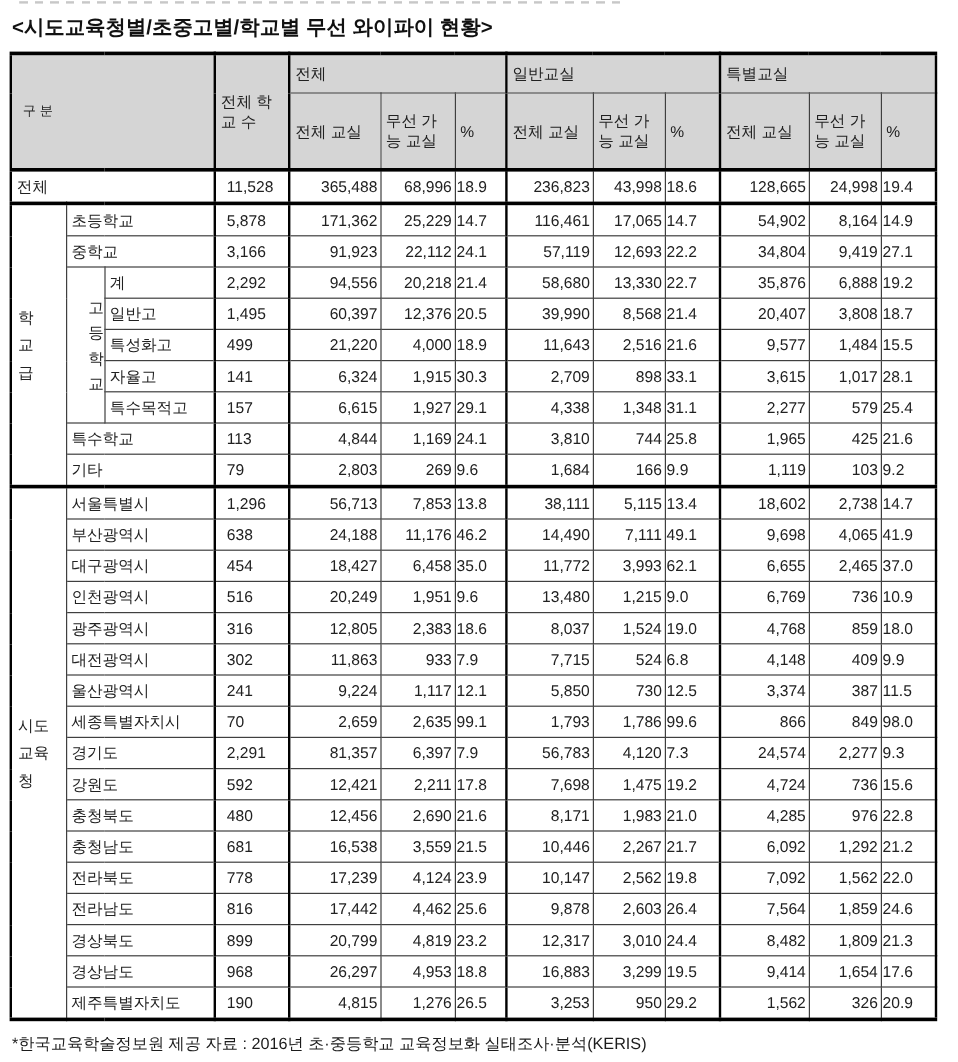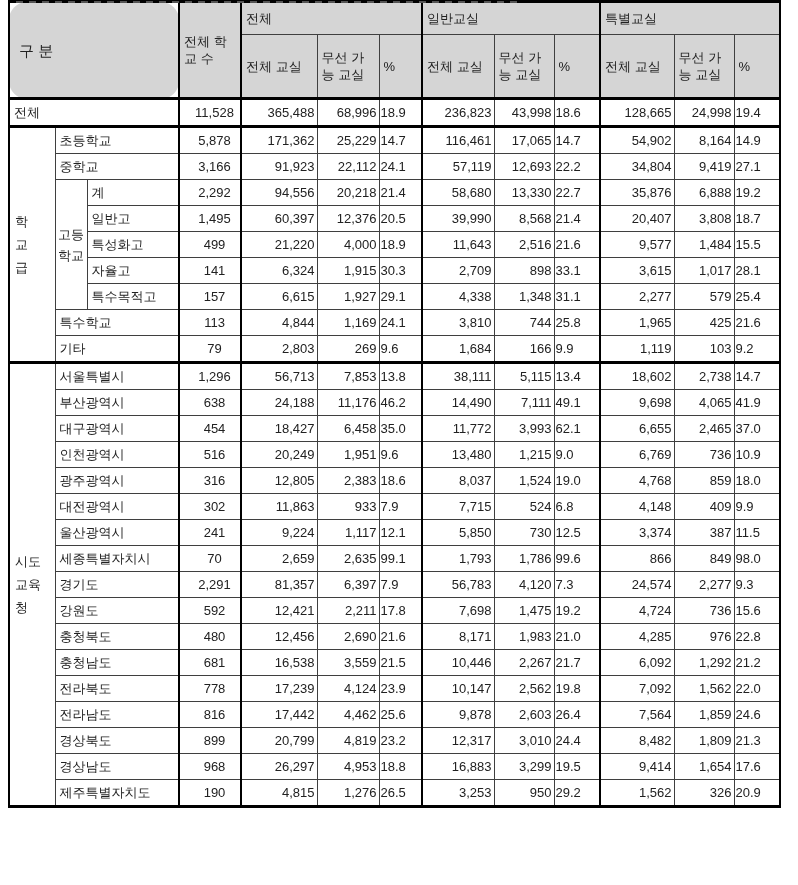--- a/index.html
+++ b/index.html
@@ -40,52 +40,53 @@
   thead th {
     background: var(--header-bg, #d5d5d5);
     font-weight: normal;
     text-align: left;
     vertical-align: middle;
     padding: 2px 2px 2px 4px;
     line-height: 17px;
   }
   thead tr.group-row th { height: 27px; }
   thead tr.sub-row th { height: 58px; }
-  th.cat { padding-left: 9px; font-size: 15px; border-radius: 18px; }
+  th.cat { padding-left: 9px; font-size: 11px; }
 
   tbody { border-top: 3px solid #000; }
   td { height: 25px; padding: 0; line-height: 25px; white-space: nowrap; }
 
   td.rlabel { text-align: left; padding-left: 4px; }
   td.vlabel {
     white-space: pre-line; vertical-align: middle;
     text-align: left; padding-left: 5px; line-height: 23px;
     background: #fff;
   }
   td.glabel {
     white-space: pre-line; vertical-align: middle;
-    text-align: center; padding-left: 0; line-height: 21px;
+    text-align: right; padding-left: 12px; line-height: 21px;
   }
   td.num      { text-align: right; padding-right: 2px; }
-  td.num-left { text-align: center;  padding-left: 9px; }
+  td.num-left { text-align: left;  padding-left: 9px; }
   td.pct      { text-align: left;  padding-left: 1px; }
 
   .sep { border-left: 2px solid #000; }
 
   .footnote {
     font-size: 13.5px; color: #1c1c1c;
     margin: 0; padding: 10px 0 0 2px;
   }
 </style>
 </head>
 <body>
 
 <div class="page">
   <div class="top-artifact"></div>
 
+  <h1 class="title">&lt;시도교육청별/초중고별/학교별 무선 와이파이 현황&gt;</h1>
 
   <table class="wifi" id="wifi-table">
     <colgroup>
       <col style="width:46px">
         <col style="width:32px">
         <col style="width:92px">
       <col style="width:62px">
       <col style="width:76px">
         <col style="width:62px">
         <col style="width:43px">
@@ -476,13 +477,14 @@
           <td class="num sep">3,253</td>
           <td class="num">950</td>
           <td class="pct">29.2</td>
           <td class="num sep">1,562</td>
           <td class="num">326</td>
           <td class="pct">20.9</td>
         </tr>
       </tbody>
     </table>
 
+  <p class="footnote">*한국교육학술정보원 제공 자료 : 2016년 초·중등학교 교육정보화 실태조사·분석(KERIS)</p>
 </div>
 
 </body></html>

